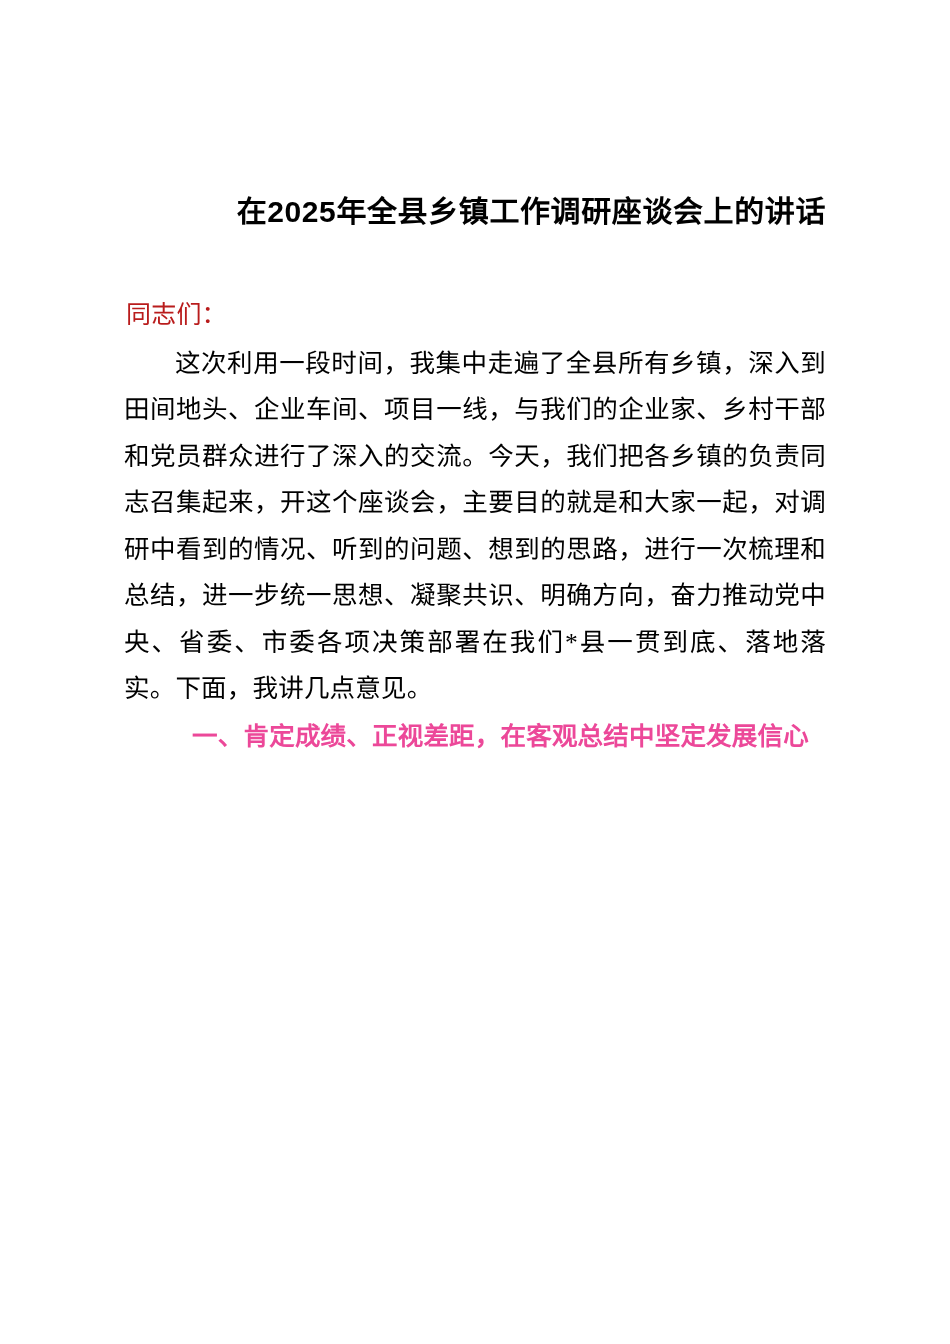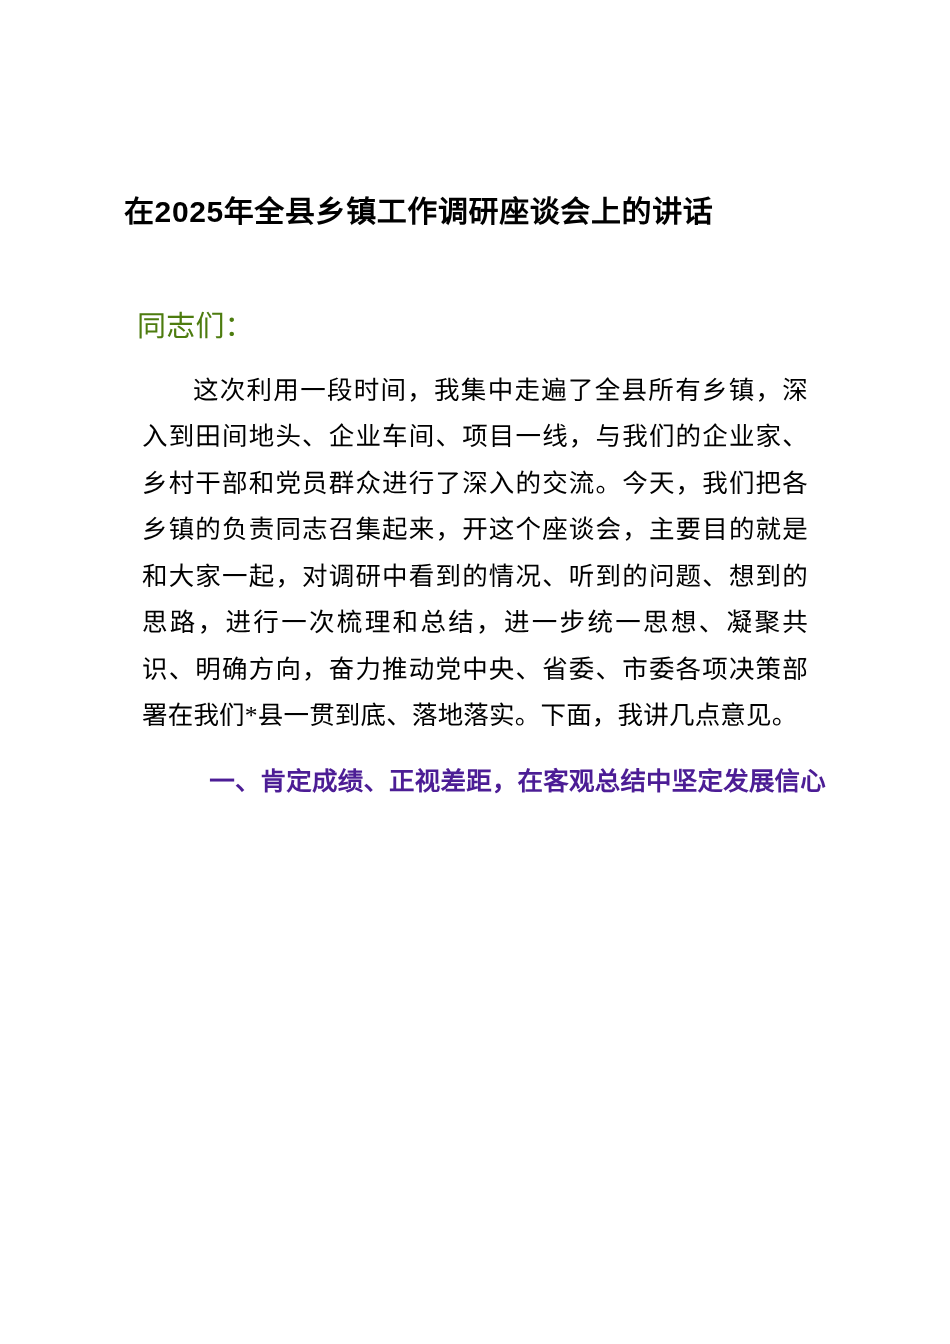--- a/index.html
+++ b/index.html
@@ -31,64 +31,64 @@
     width: 702px;
   }
 
   
   .doc-title {
     font-family: "Liberation Sans", "DejaVu Sans", sans-serif;
     font-weight: 700;
     font-size: 30px;
     line-height: 40px;
     letter-spacing: 0.6px;
-    text-align: left;
+    text-align: right;
     color: #000000;
     margin: 0;
     padding-top: 192px;
     white-space: nowrap;
   }
 
   
   .salutation {
-    font-size: 29px;
+    font-size: 25px;
     line-height: 46.5px;
     letter-spacing: 0.2px;
-    margin: 13px;
+    margin: 2px;
     padding-top: 58px;
     text-align: justify;
     text-align-last: left;
-    color: #4d7c0f;
+    color: #b91c1c;
   }
 
   
   .body-para {
     font-size: 25.5px;
     line-height: 46.5px;
     letter-spacing: 0.2px;
-    margin: 18px;
+    margin: 0;
     text-indent: 51px;
     text-align: justify;
     text-align-last: left;
     text-justify: inter-ideograph;
     color: #000000;
     word-break: break-all;
   }
 
   
   .section-heading {
     font-family: "Liberation Sans", "DejaVu Sans", sans-serif;
     font-weight: 700;
     font-size: 25.5px;
     line-height: 46.5px;
     letter-spacing: 0.2px;
     margin: 0;
     text-indent: 51px;
-    text-align: right;
-    color: #4c1d95;
+    text-align: center;
+    color: #ec4899;
     white-space: nowrap;
   }
 </style>
 </head>
 <body>
 
 <div class="page">
   <div class="content">
 
     <h1 class="doc-title">在2025年全县乡镇工作调研座谈会上的讲话</h1>

